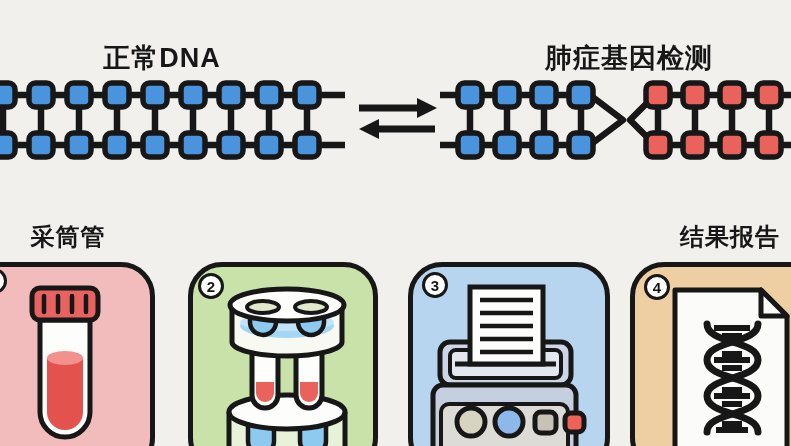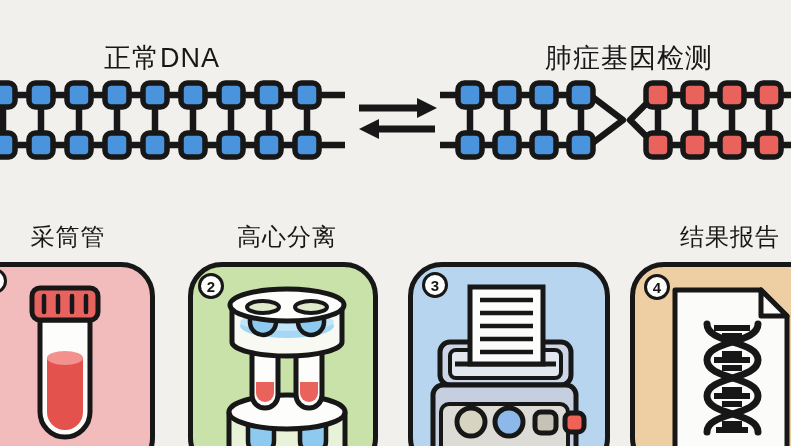--- a/index.html
+++ b/index.html
@@ -3,21 +3,21 @@
 <meta charset="utf-8">
 <style>
   html,body{margin:0;padding:0;}
   .stage{
     position:relative; width:791px; height:446px; overflow:hidden;
     background:var(--background,#f1f0ed);
     font-family:"Liberation Sans", sans-serif;
     color:#171717;
   }
   .title{
-    position:absolute; text-align:center; font-weight:400; color:#171717;
+    position:absolute; text-align:center; font-weight:700; color:#171717;
     letter-spacing:1px; white-space:nowrap;
   }
   .title-top{ font-size:27px; top:40px; width:200px; }
   .title-step{ font-size:24px; top:221px; width:200px; }
   .dna-svg, .arrows-svg{ position:absolute; display:block; }
   .card{
     position:absolute; top:262px; height:210px;
     border:5px solid var(--outline,#171717); border-radius:34px;
     box-sizing:border-box;
   }
@@ -108,21 +108,20 @@
         <line x1="292" y1="20" x2="292" y2="70" class="rung"></line>
         <rect x="280" y="8" width="24" height="24" rx="6.5" class="sq sq-red"></rect>
         <rect x="280" y="58" width="24" height="24" rx="6.5" class="sq sq-red"></rect>
         <line x1="329" y1="20" x2="329" y2="70" class="rung"></line>
         <rect x="317" y="8" width="24" height="24" rx="6.5" class="sq sq-red"></rect>
         <rect x="317" y="58" width="24" height="24" rx="6.5" class="sq sq-red"></rect>
       </g>
   </svg>
 
   <div class="title title-step" style="left:-32px;">采筒管</div>
-  <div class="title title-step" style="left:187px;">高心分离</div>
   <div class="title title-step" style="left:630px;">结果报告</div>
 
   <div class="badge" style="left:-19px; top:268px;">1</div>
   <div class="badge" style="left:198px; top:273px;">2</div>
   <div class="badge" style="left:422px; top:272px;">3</div>
   <div class="badge" style="left:644px; top:274px;">4</div>
 
   <div class="card" style="left:-45px; width:200px; background:var(--card1-bg,#f3bcbc);">
     <svg width="200" height="210" viewBox="0 0 200 210">
 

